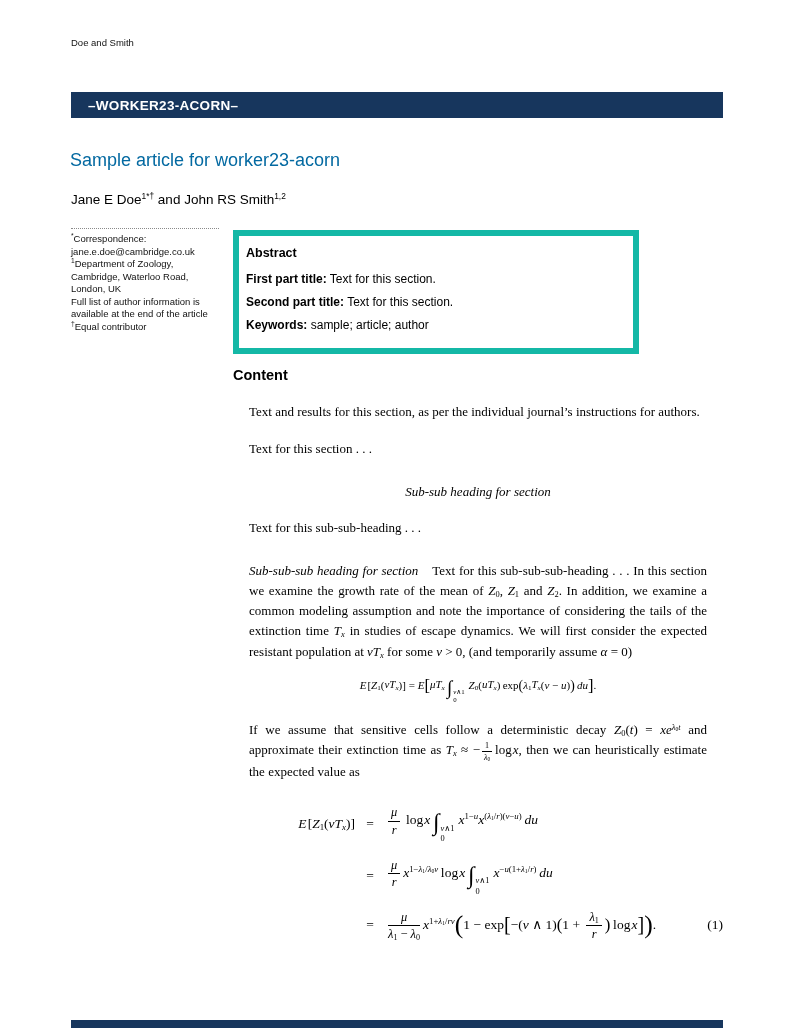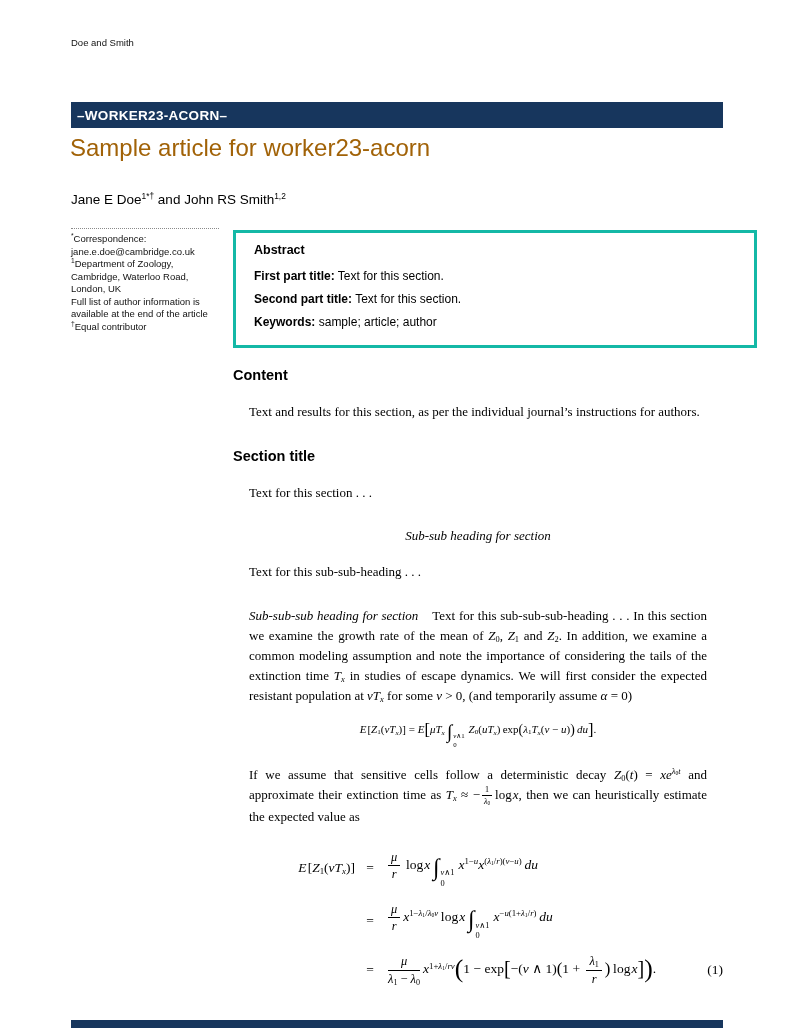--- a/index.html
+++ b/index.html
@@ -14,57 +14,57 @@
   }
   .page { position: absolute; inset: 0; }
 
   .running-head {
     position: absolute; left: 71px; top: 37px;
     font-family: "Liberation Sans", sans-serif;
     font-size: 9.5px; color: #111;
   }
 
   .banner {
-    position: absolute; left: 71px; top: 102px;
+    position: absolute; left: 71px; top: 92px;
     width: 652px; height: 26px;
     background: #17365d;
     display: flex; align-items: center;
-    box-sizing: border-box; padding-left: 6px;
+    box-sizing: border-box; padding-left: 17px;
   }
   .banner span {
     color: #fff;
     font-family: "Liberation Sans", sans-serif;
     font-weight: bold; font-size: 13.5px; letter-spacing: 0.3px;
   }
 
   .title {
-    position: absolute; left: 70px; top: 134px; margin: 0;
-    font-family: "Liberation Sans", sans-serif;
-    font-weight: 500; font-size: 24px; line-height: 1.15; color: #a16207;
+    position: absolute; left: 70px; top: 150px; margin: 0;
+    font-family: "Liberation Sans", sans-serif;
+    font-weight: 500; font-size: 18px; line-height: 1.15; color: #0369a1;
   }
   .authors {
     position: absolute; left: 71px; top: 192px;
     font-family: "Liberation Sans", sans-serif;
     font-size: 13.5px;
   }
   .authors sup { font-size: 0.62em; }
 
   .sidebar {
     position: absolute; left: 71px; top: 228px; width: 152px;
     font-family: "Liberation Sans", sans-serif;
     font-size: 9.5px; line-height: 12.5px; color: #111;
   }
   .sidebar-rule { border-top: 1px dotted #8a8a8a; margin-bottom: 4px; width: 148px; }
   .side-line sup { font-size: 0.7em; }
 
   .abstract {
-    position: absolute; left: 233px; top: 230px; width: 524px;
-    border: 3px solid #14b8a6;
+    position: absolute; left: 233px; top: 230px; width: 406px;
+    border: 6px solid #14b8a6;
     box-sizing: border-box;
-    padding: 9px 18px 11px;
+    padding: 9px 7px 11px;
     font-family: "Liberation Sans", sans-serif;
     font-size: 12px; line-height: 1.35;
   }
   .abs-heading { font-weight: bold; font-size: 12.5px; margin-bottom: 9px; }
   .abstract p { margin: 0 0 7px; }
   .abstract p:last-child { margin-bottom: 4px; }
   .abstract b { font-weight: bold; }
 
   .main {
     position: absolute; left: 233px; top: 358px; width: 490px;
@@ -176,21 +176,20 @@
       <b>Keywords:</b>
       <span>sample; article; author</span>
     </p>
   </section>
 
   <main class="main math-serif">
 
     <h2 class="first">Content</h2>
     <p>Text and results for this section, as per the individual journal’s instructions for authors.</p>
 
-    <h2>Section title</h2>
     <p>Text for this section . . .</p>
 
 
     <h4>Sub-sub heading for section</h4>
     <p>Text for this sub-sub-heading . . .</p>
 
     <p class="spaced"><i class="run-in">Sub-sub-sub heading for section</i><span class="run-gap"></span><span>Text for this sub-sub-sub-heading . . . In this section we examine the growth rate of the mean of <i>Z</i><sub>0</sub>, <i>Z</i><sub>1</sub> and <i>Z</i><sub>2</sub>. In addition, we examine a common modeling assumption and note the importance of considering the tails of the extinction time <i>T<sub>x</sub></i> in studies of escape dynamics. We will first consider the expected resistant population at <i>vT<sub>x</sub></i> for some <i>v</i> &gt; 0, (and temporarily assume <i>α</i> = 0)</span></p>
 
     <div class="eqn-center"><i>E</i> [<i>Z</i><sub>1</sub>(<i>vT<sub>x</sub></i>)] = <i>E</i><span class="bigb">[</span><i>μT<sub>x</sub></i> <span class="int">∫</span><span class="ilim">
           <span class="u"><i>v</i>∧1</span>

